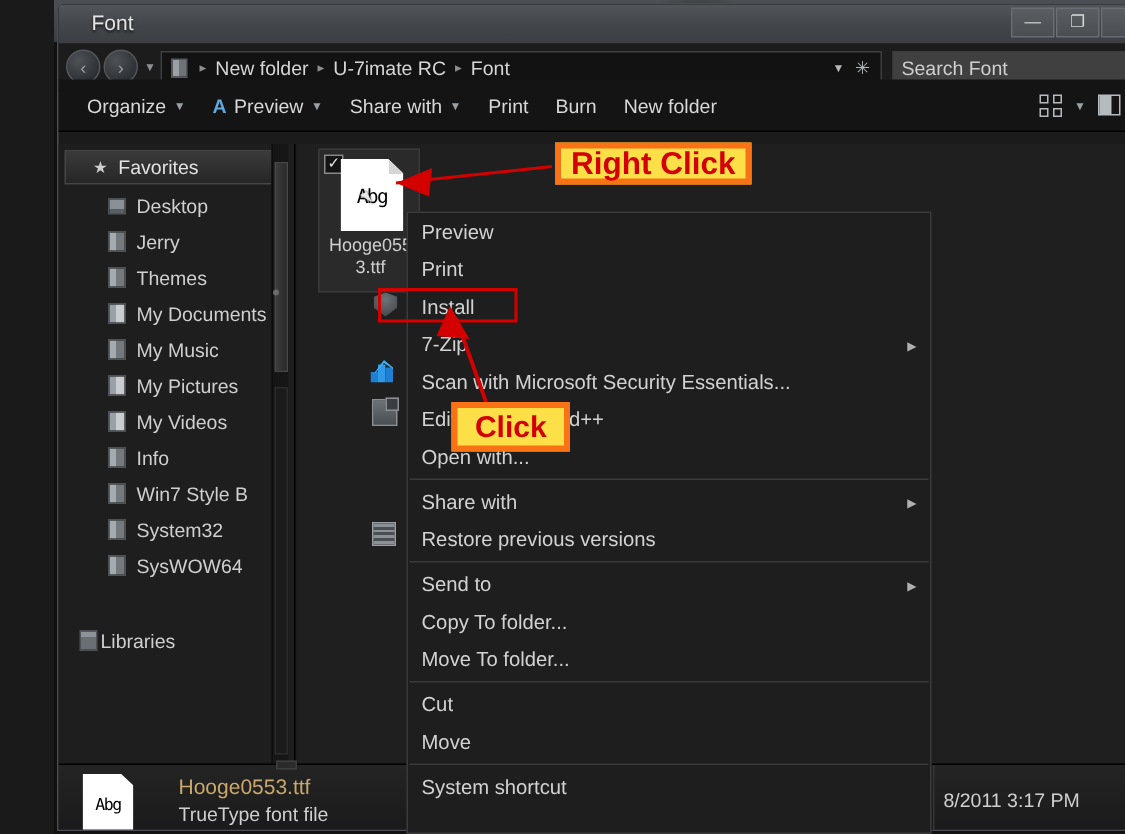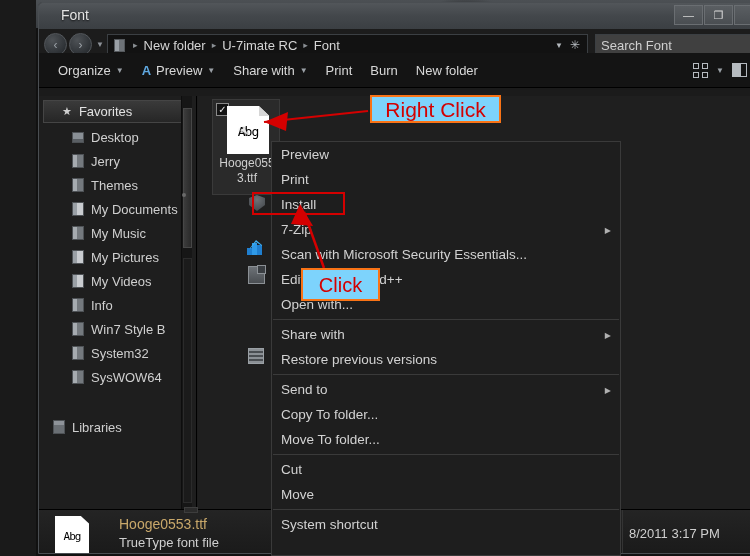--- a/index.html
+++ b/index.html
@@ -147,21 +147,21 @@
   }
   .folder-ico {
     width: 12px; height: 14px; flex: 0 0 12px;
     background: linear-gradient(90deg,#a6abb0 0 42%, #74797e 42% 100%);
     border: 1px solid #4e5256;
   }
   .folder-ico.doc { background: linear-gradient(90deg,#9aa0a6 0 42%, #c9ccd0 42% 100%); }
   .folder-ico.desk { background: linear-gradient(180deg,#8a9096 0 70%, #5a5f64 70% 100%); height: 11px; }
   .folder-ico.lib { background: linear-gradient(180deg,#8e9399 0 30%, #6a6f74 30% 100%); }
   .sb-libraries {
-    display: flex; align-items: center; gap: 7px;
+    display: flex; align-items: center; gap: 2px;
     height: 24px; padding-left: 14px; margin-top: 26px;
     color: #cfcfcf; font-size: 13px;
   }
   .sb-scroll {
     position: absolute; right: 4px; top: 0; width: 11px; height: 413px;
     background: #161616; border-left: 1px solid #0d0d0d;
   }
   .sb-thumb {
     position: absolute; left: 1px; top: 12px; width: 9px; height: 140px;
     background: linear-gradient(90deg,#3c3c3c,#2a2a2a); border: 1px solid #474747;
@@ -252,22 +252,22 @@
   }
   .ico-arch {
     left: 212px; top: 348px; width: 16px; height: 16px;
     background: repeating-linear-gradient(180deg,#8b9095 0 2px,#4a4e52 2px 4px);
     border: 1px solid #9aa0a5;
   }
 
   
   .anno-label {
     position: absolute; z-index: 60;
-    background: #7dd3fc; border: 2px solid #f97316;
-    color: #d40000; font-weight: normal; line-height: 1;
+    background: #fde047; border: 4px solid #f97316;
+    color: #d40000; font-weight: bold; line-height: 1;
     display: flex; align-items: center; justify-content: center;
   }
   #anno-rightclick { left: 334px; top: 95px; width: 131px; height: 28px; font-size: 21px; }
   #anno-click { left: 265px; top: 268px; width: 79px; height: 33px; font-size: 20px; }
   .anno-box {
     position: absolute; z-index: 59;
     border: 2px solid #d40000; background: transparent;
   }
   #anno-install-box { left: 216px; top: 192px; width: 93px; height: 23px; }
   .anno-svg { position: absolute; left: 0; top: 0; width: 750px; height: 556px; z-index: 58; pointer-events: none; }

